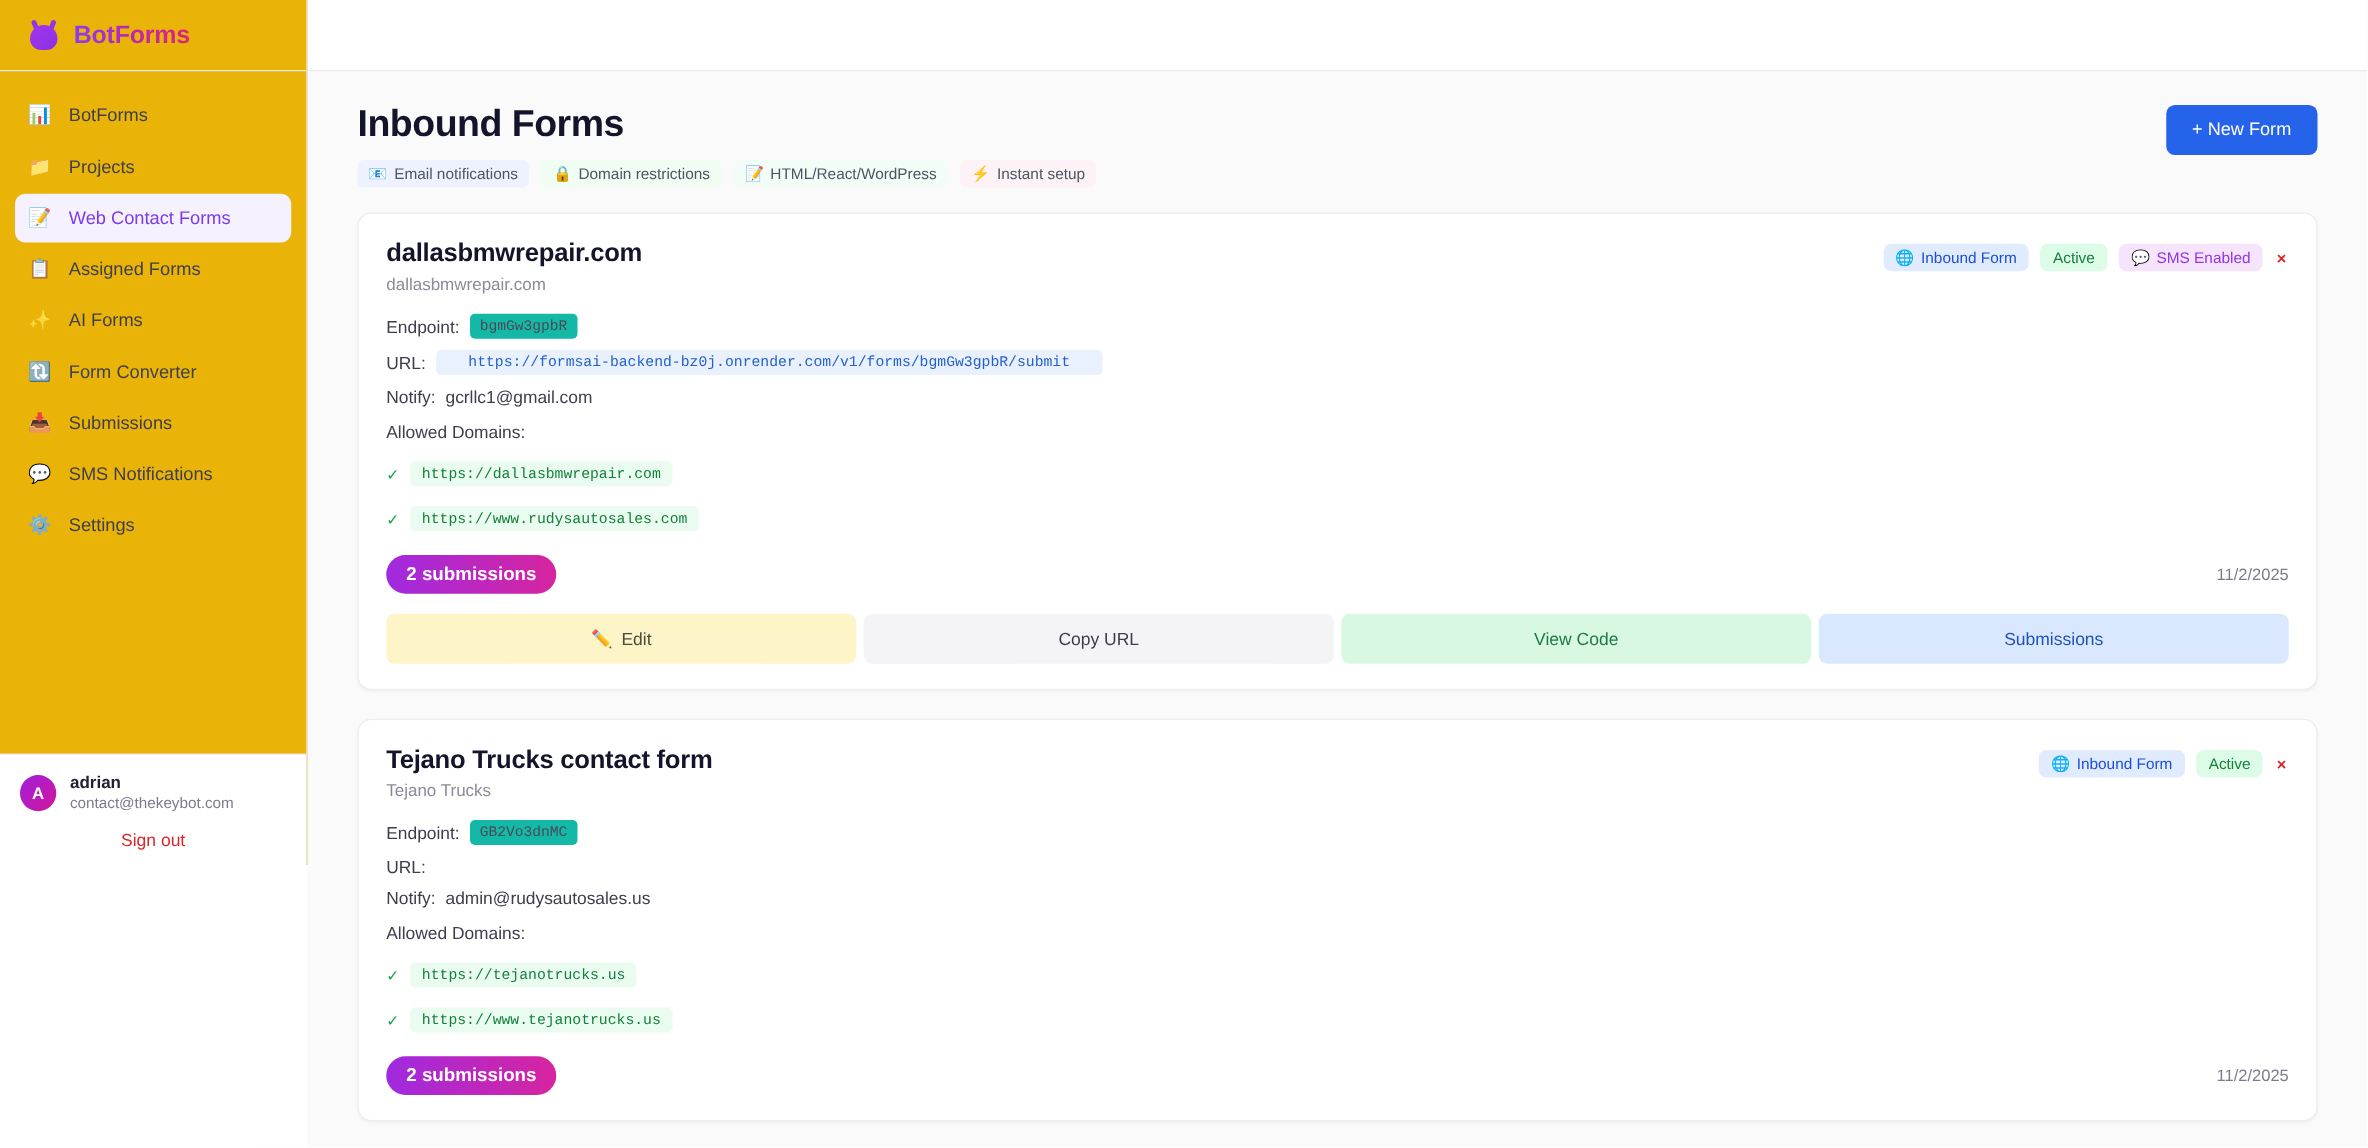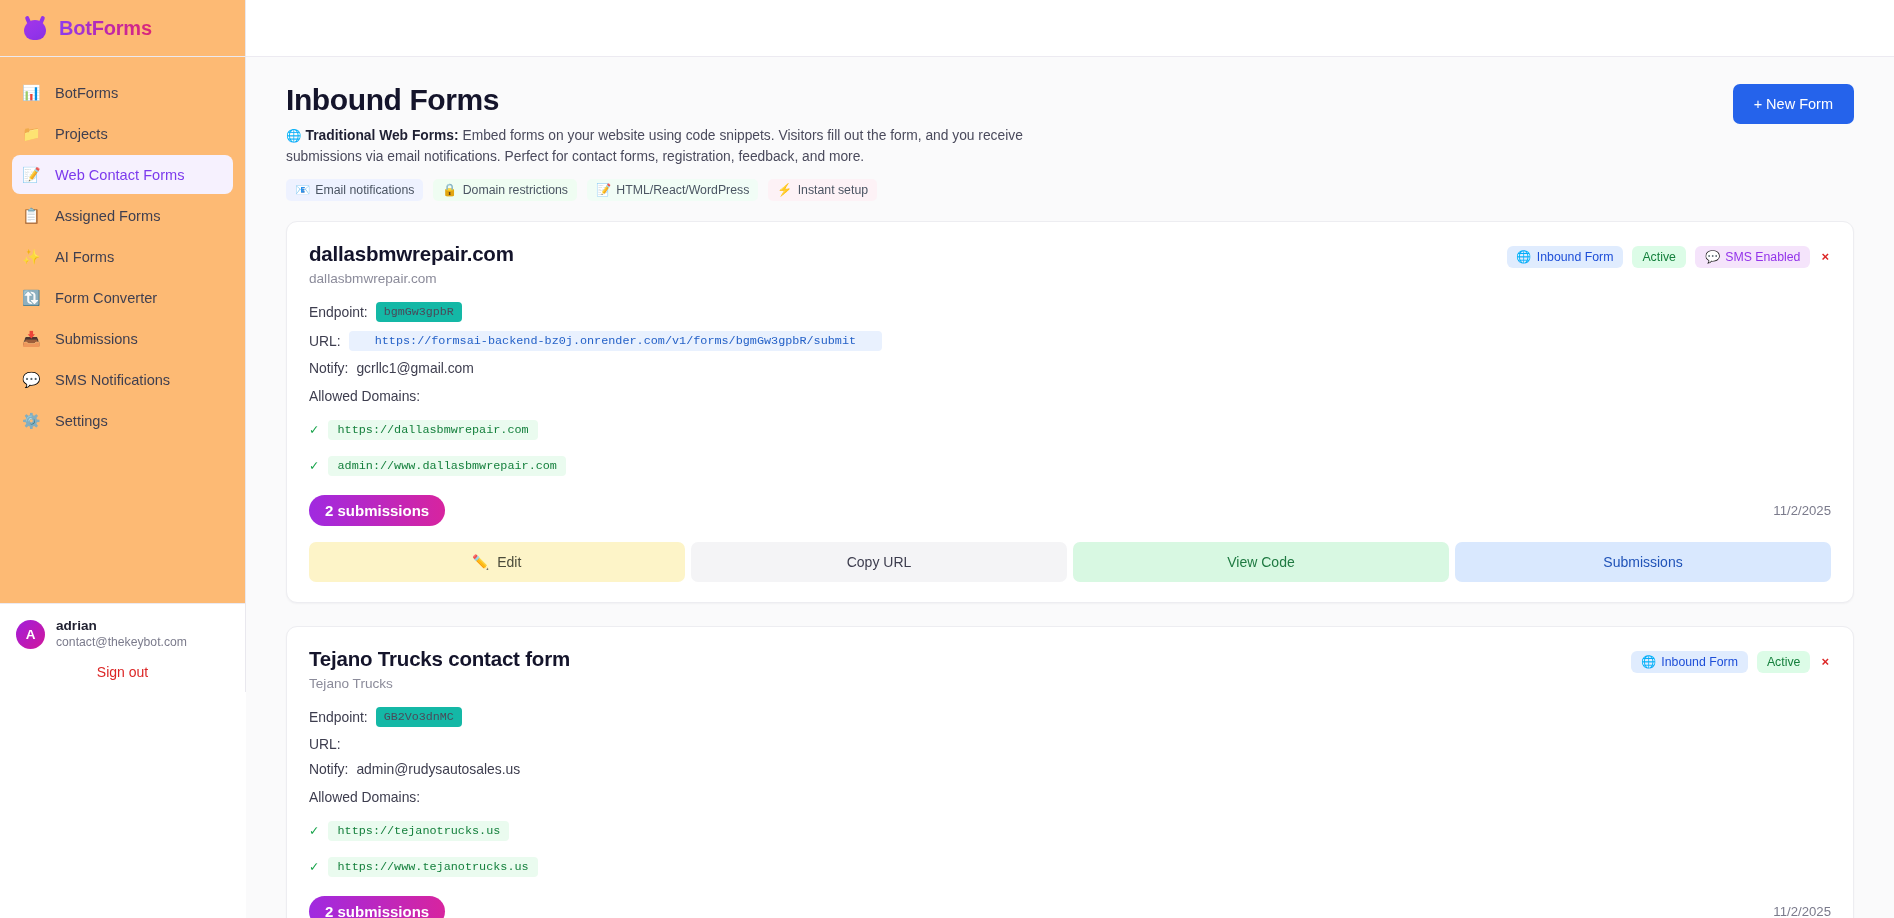--- a/index.html
+++ b/index.html
@@ -7,21 +7,21 @@
     width: 1894px; height: 918px;
     font-family: "Liberation Sans", sans-serif;
     background: #ffffff;
     overflow: hidden;
   }
   .app { display: flex; width: 1894px; height: 918px; }
 
   
   .sidebar {
     width: 246px; height: 692px;
-    background: #fdba74;
+    background: #eab308;
     border-right: 1px solid #e9e8ee;
     display: flex; flex-direction: column;
     position: relative; flex: 0 0 246px;
   }
   .brand {
     height: 57px; display: flex; align-items: center;
     gap: 11px; padding-left: 22px;
     border-bottom: 1px solid #eceaf1;
   }
   .brand-logo { width: 26px; height: 26px; position: relative; }
@@ -208,23 +208,20 @@
   </aside>
 
   <main class="main">
     <div class="topstrip"></div>
     <div class="content">
 
       <div class="page-head">
         <div>
           <h1 class="page-title">Inbound Forms</h1>
           <div class="intro">
-            <div class="intro-line">
-              <span class="globe-dot">🌐</span><b>Traditional Web Forms:</b><span> Embed forms on your website using code snippets. Visitors fill out the form, and you receive submissions via email notifications. Perfect for contact forms, registration, feedback, and more.</span>
-            </div>
             <div class="chips">
                 <div class="chip c0">
                   <span>📧</span>
                   <span>Email notifications</span>
                 </div>
                 <div class="chip c1">
                   <span>🔒</span>
                   <span>Domain restrictions</span>
                 </div>
                 <div class="chip c2">
@@ -276,21 +273,21 @@
                 <span class="meta-label">Notify:</span>
                 <span>gcrllc1@gmail.com</span>
               </div>
               <div class="domains-label">Allowed Domains:</div>
               <div class="domain-row">
                 <span class="domain-check">✓</span>
                 <span class="domain-pill">https://dallasbmwrepair.com</span>
               </div>
               <div class="domain-row">
                 <span class="domain-check">✓</span>
-                <span class="domain-pill">admin://www.dallasbmwrepair.com</span>
+                <span class="domain-pill">https://www.rudysautosales.com</span>
               </div>
             </div>
             <div class="card-foot">
               <span class="subs-badge">2 submissions</span>
               <span class="date">11/2/2025</span>
             </div>
             <div class="actions">
               <button class="action edit">
                 <span>✏️</span>
                 <span>Edit</span>

